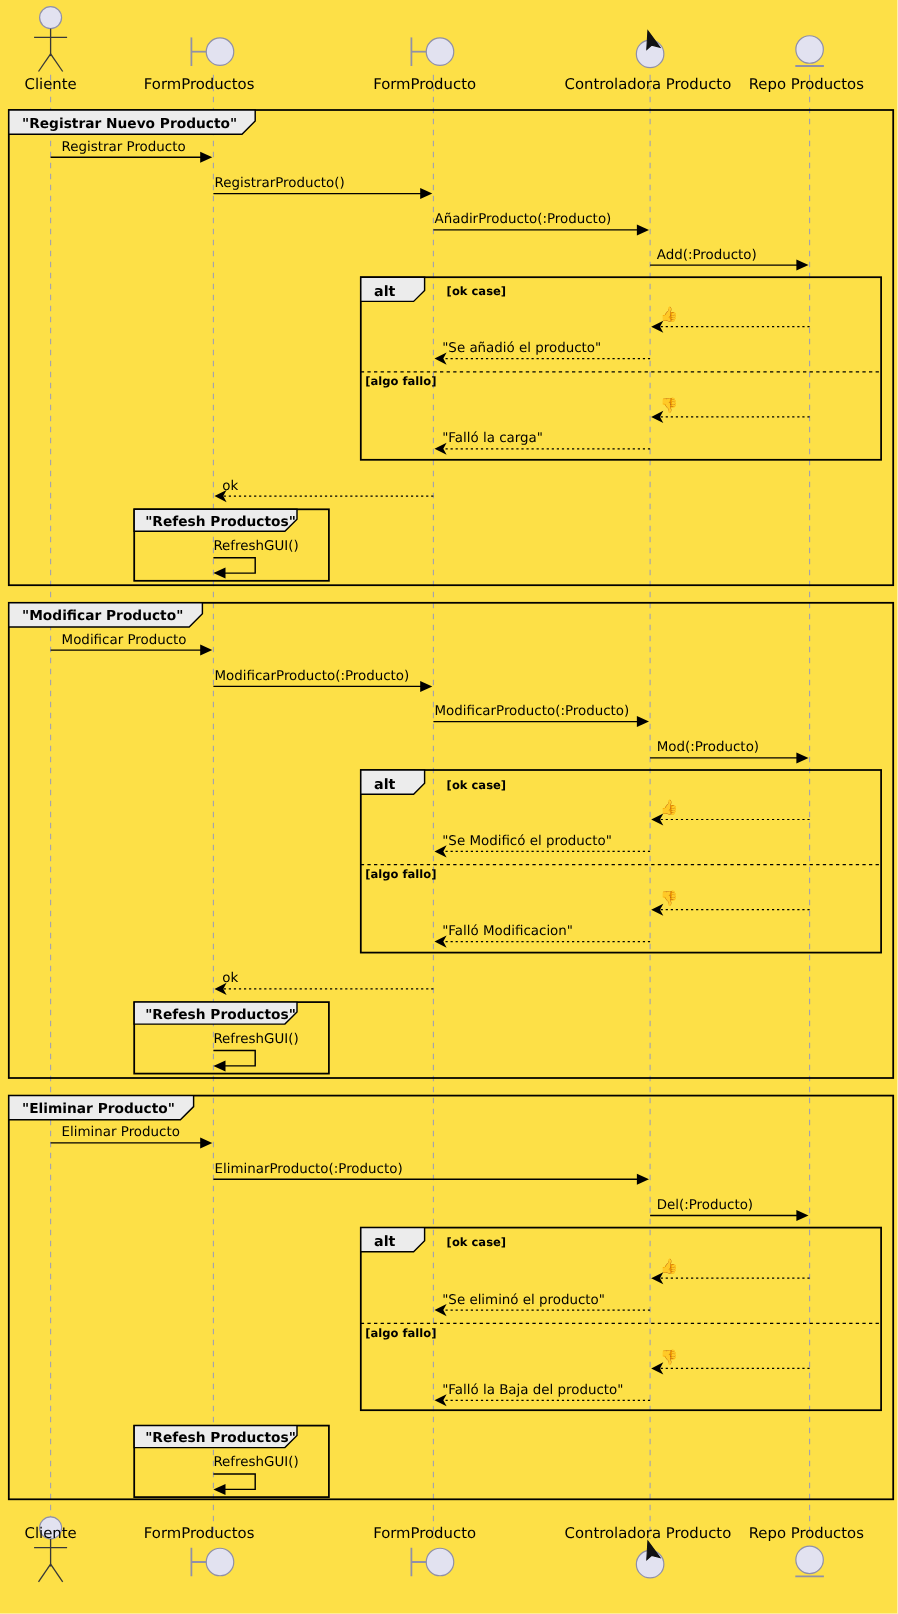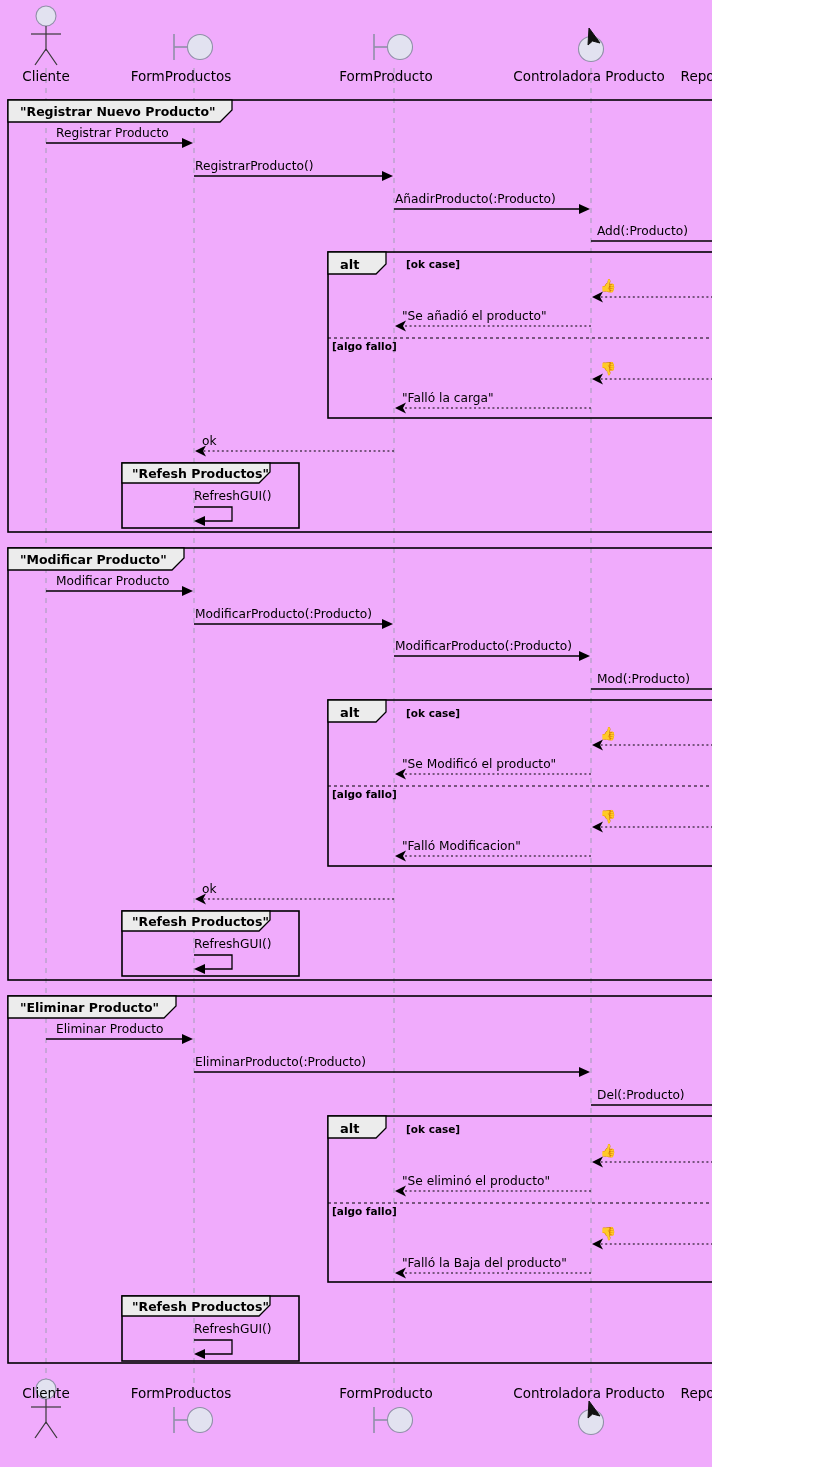--- a/index.html
+++ b/index.html
@@ -1,17 +1,17 @@
 <!DOCTYPE html>
 <html><head>
 <meta charset="utf-8">
 <style>
   html,body{margin:0;padding:0;background:#ffffff;}
   body{font-family:"DejaVu Sans","Liberation Sans",sans-serif;}
-  #stage{position:relative;width:712px;height:1467px;background:#f0abfc;overflow:hidden;text-decoration:underline;}
+  #stage{position:relative;width:816px;height:1467px;background:#fde047;overflow:hidden;text-decoration:underline;}
   svg{display:block;}
   .lifeline{stroke:#a0a0b4;stroke-width:1;stroke-dasharray:5,5;fill:none;}
   .actorline{stroke:#383838;stroke-width:1.2;fill:none;}
   .head-fill{fill:#e2e2f0;stroke:#9090a8;stroke-width:1.1;}
   .plabel{font-size:13.5px;fill:#000;font-family:"DejaVu Sans","Liberation Sans",sans-serif;}
   .frame-box{fill:none;stroke:#000;stroke-width:1.6;}
   .frame-tab{fill:#ececec;stroke:#000;stroke-width:1.3;}
   .frame-title{font-size:12.5px;font-weight:bold;fill:#000;}
   .alt-box{fill:none;stroke:#000;stroke-width:1.6;}
   .alt-tab{fill:#ececec;stroke:#000;stroke-width:1.3;}

